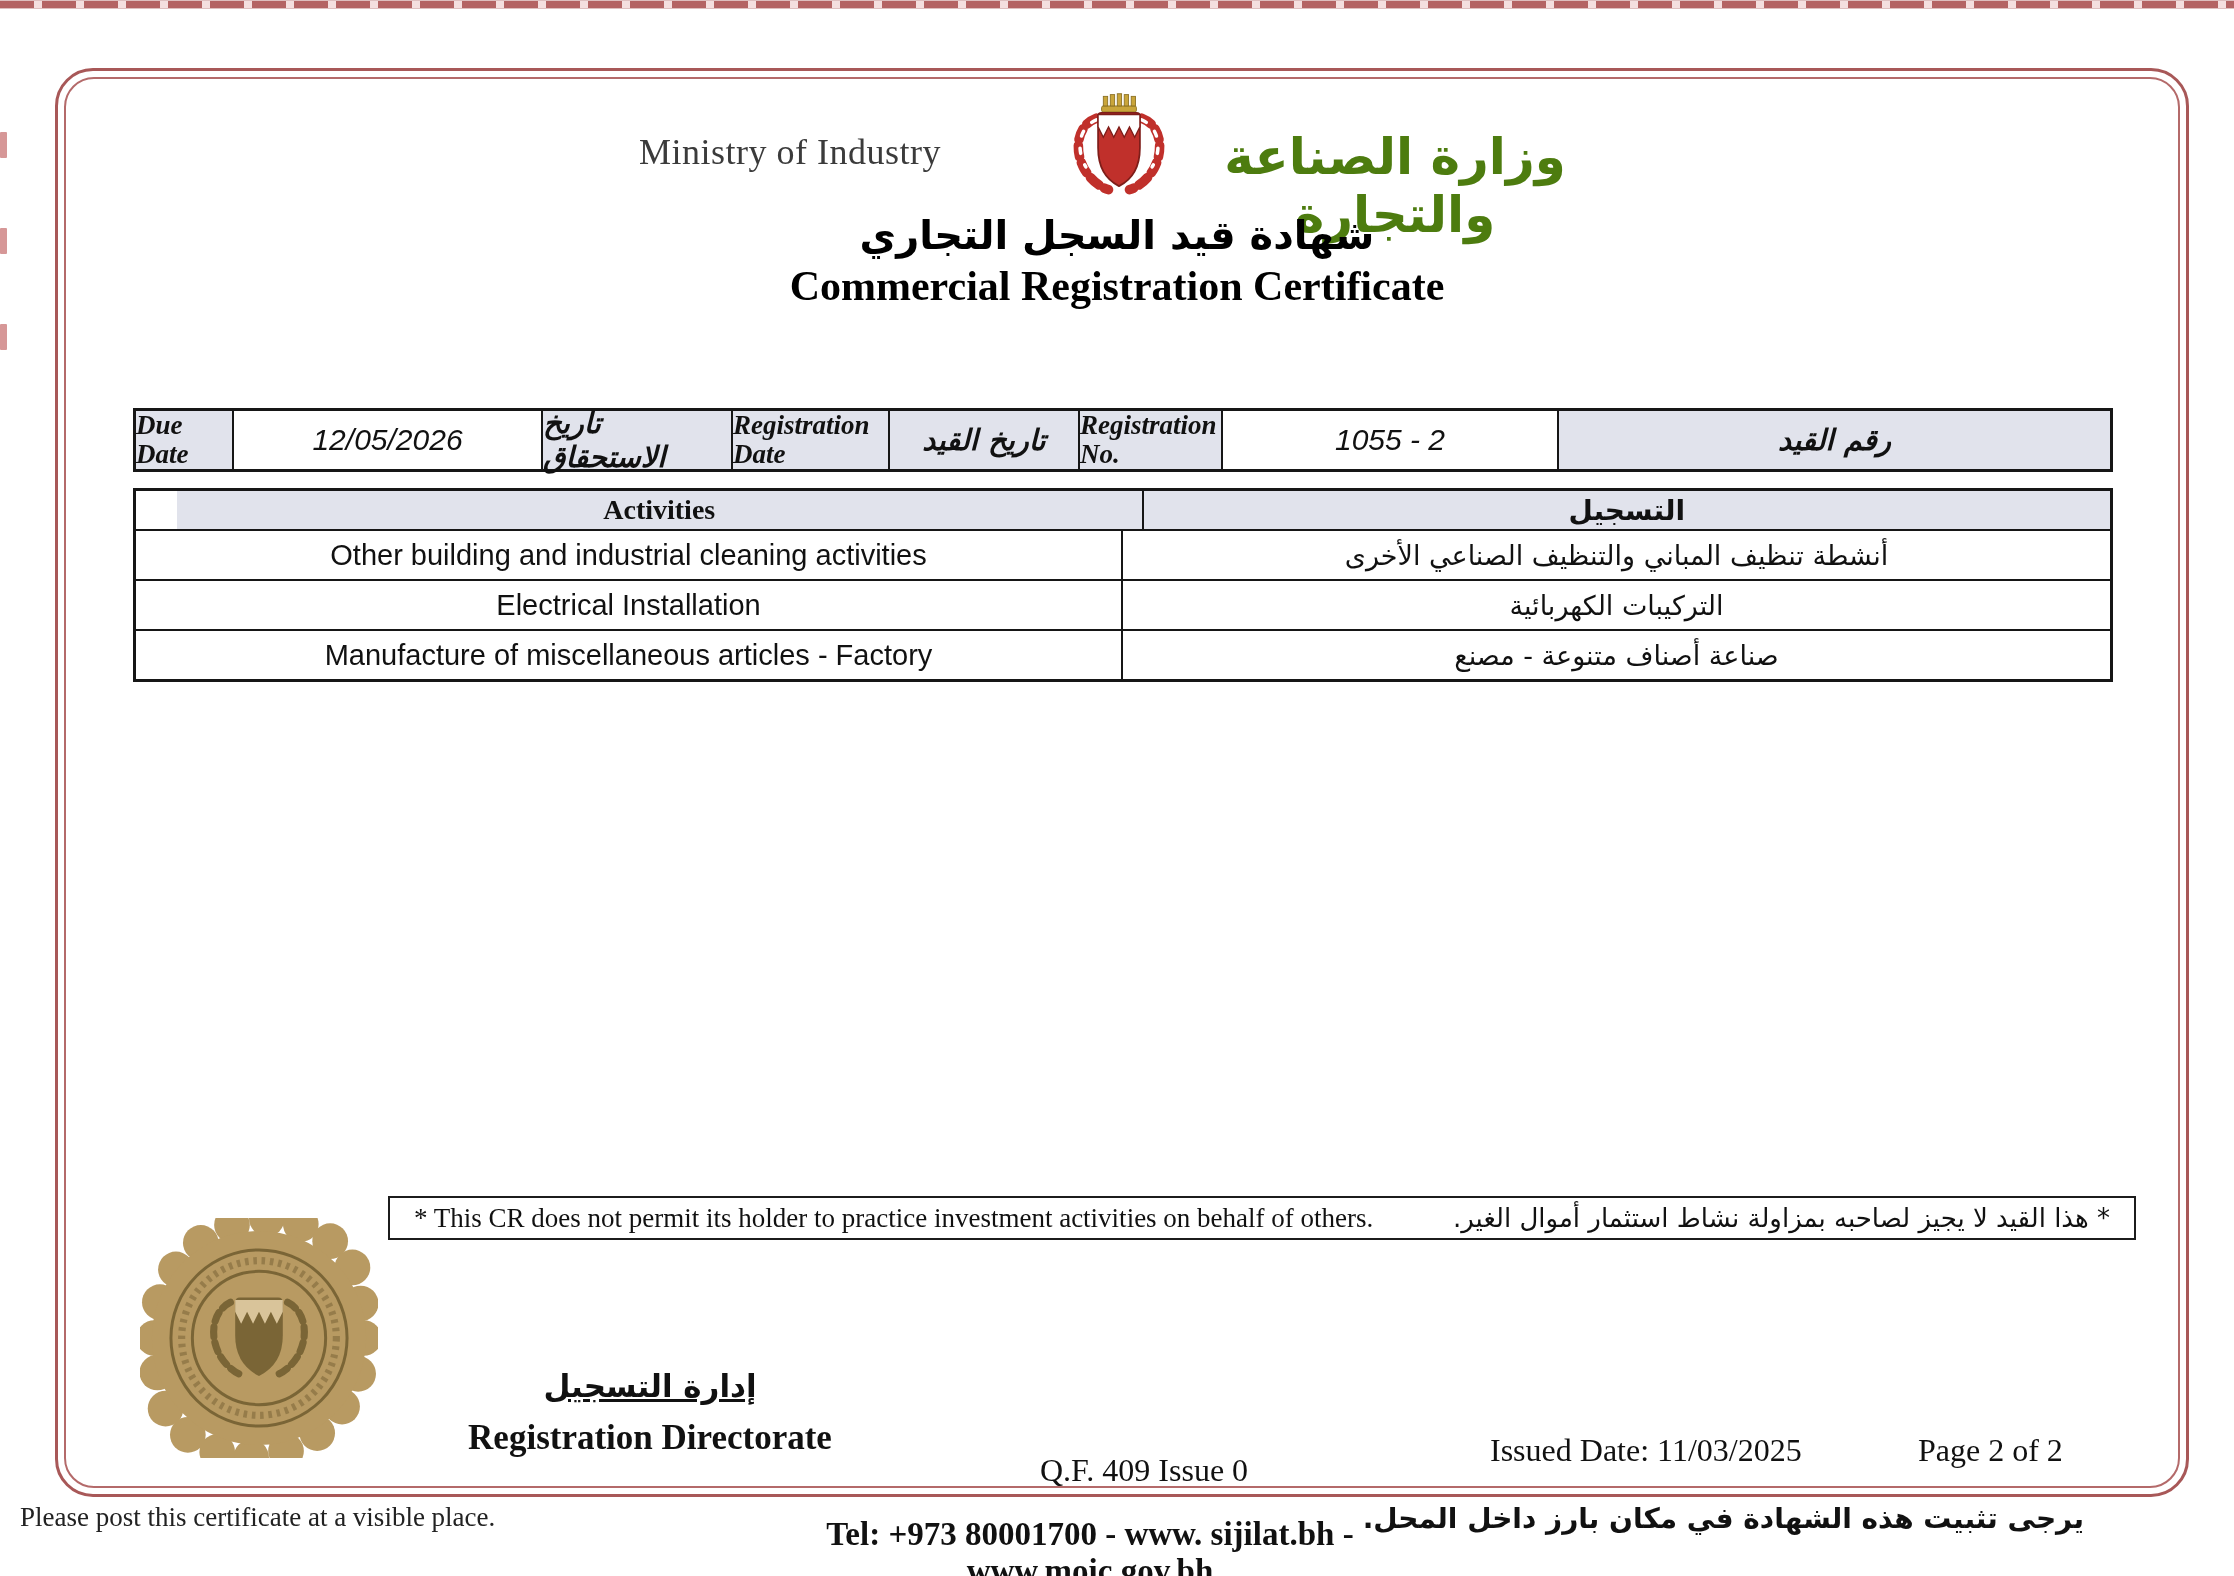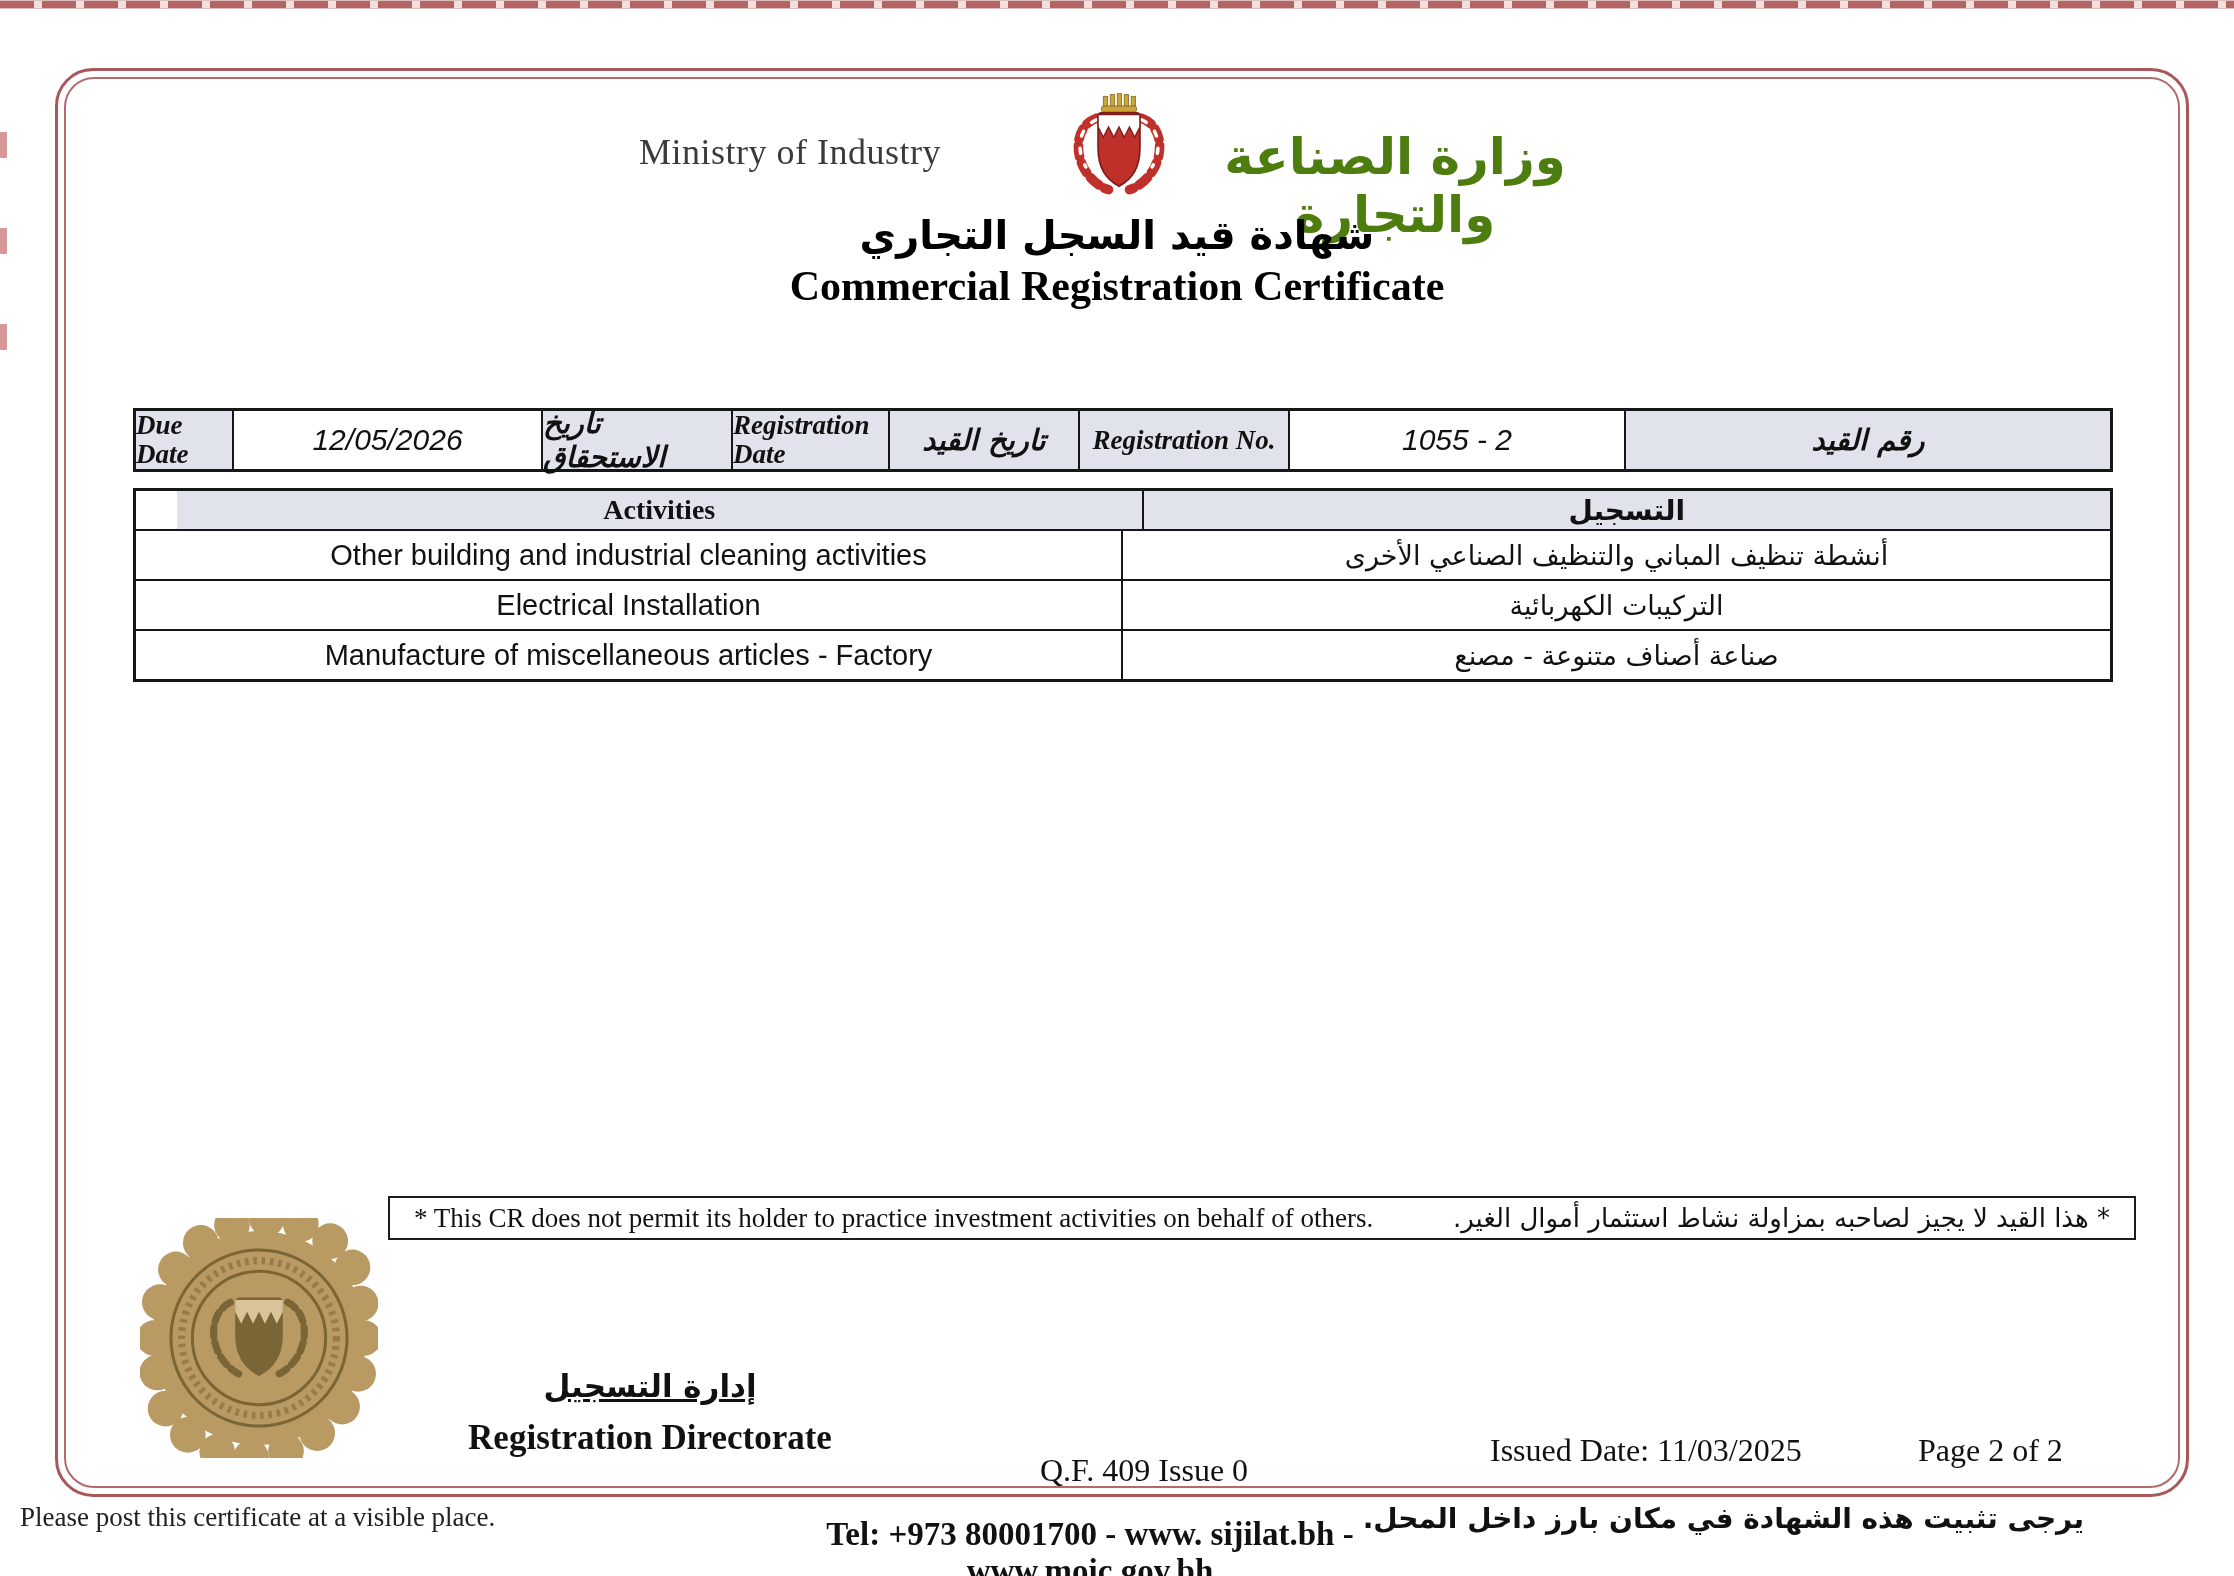--- a/index.html
+++ b/index.html
@@ -125,21 +125,21 @@
 
 <div class="abs title-ar" dir="rtl">شهادة قيد السجل التجاري</div>
 <div class="abs title-en">Commercial Registration Certificate</div>
 
 <div class="abs reg-table">
   <div class="reg-cell cell-label-en" style="width:98px;">Due Date</div>
   <div class="reg-cell cell-value" style="width:309px;">12/05/2026</div>
   <div class="reg-cell cell-label-ar" style="width:190px;" dir="rtl">تاريخ الاستحقاق</div>
   <div class="reg-cell cell-label-en" style="width:157px;">Registration Date</div>
   <div class="reg-cell cell-label-ar" style="width:190px;" dir="rtl">تاريخ القيد</div>
-  <div class="reg-cell cell-label-en" style="width:210px;">Registration No.</div>
+  <div class="reg-cell cell-label-en" style="width:143px;">Registration No.</div>
   <div class="reg-cell cell-value" style="width:336px;">1055 - 2</div>
   <div class="reg-cell cell-label-ar" style="width:206px; flex:1;" dir="rtl">رقم القيد</div>
 </div>
 
 <div class="abs act-table">
   <div class="act-row">
     <div class="act-cell left act-head en">Activities</div>
     <div class="act-cell act-head ar" dir="rtl">التسجيل</div>
   </div>
   <div class="act-row">

